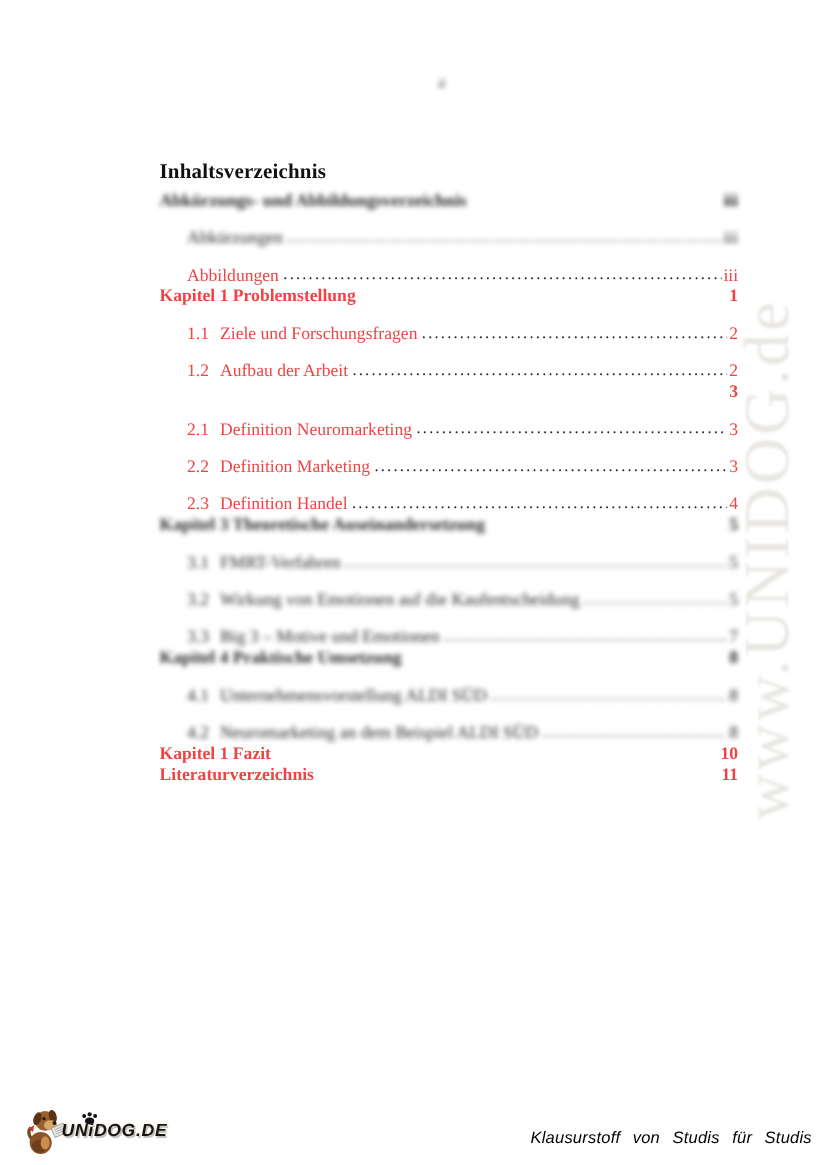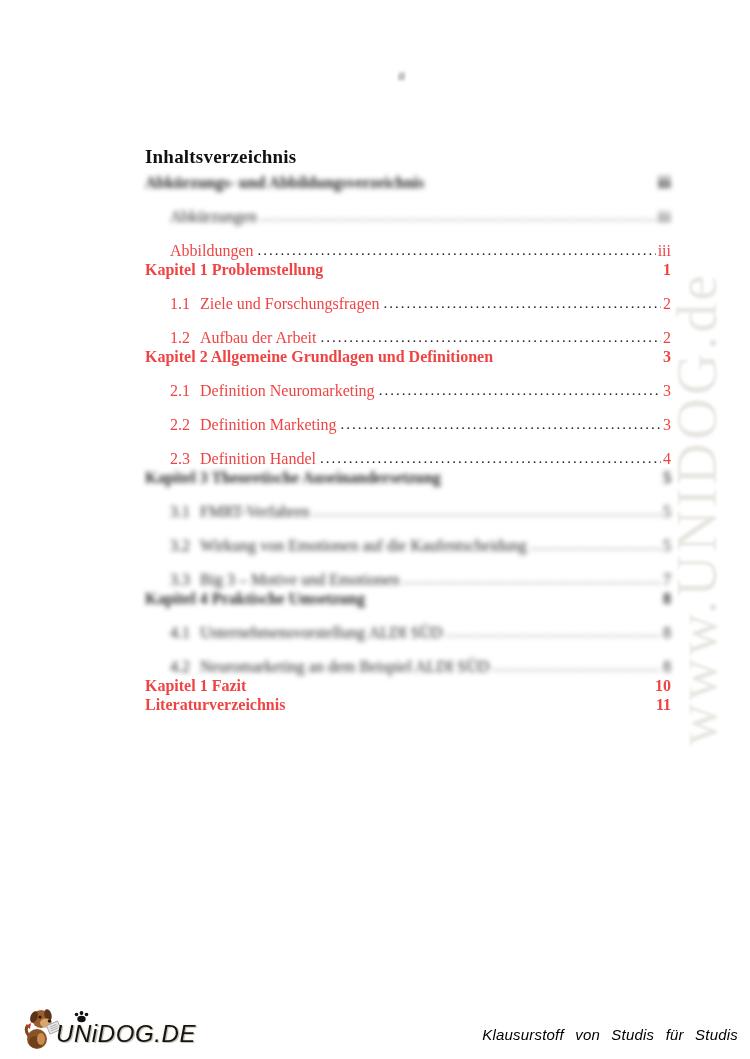--- a/index.html
+++ b/index.html
@@ -47,22 +47,22 @@
     letter-spacing:2px; font-size:15px; color:#222;
   }
   .page-num { flex:none; }
 
   
   .logo { position:absolute; left:24px; top:1004px; width:200px; height:52px; }
   .dog-icon { position:absolute; left:0; top:2px; }
   .paw-icon { position:absolute; left:50px; top:6px; }
   .logo-text {
     position:absolute; left:32px; top:16px;
-    font-family:"Liberation Sans", sans-serif; font-weight:normal; font-style:italic;
-    font-size:24px; letter-spacing:0.6px; color:#141414;
+    font-family:"Liberation Sans", sans-serif; font-weight:bold; font-style:italic;
+    font-size:16px; letter-spacing:0.6px; color:#141414;
     text-shadow:1.3px 1.3px 0 rgba(140,140,140,0.5), 0 0 3px rgba(235,190,80,0.35);
     white-space:nowrap;
   }
   .tagline {
     position:absolute; right:12px; top:1026px;
     font-family:"Liberation Sans", sans-serif; font-style:italic;
     font-size:15px; color:#000000; word-spacing:7px; letter-spacing:0.2px;
     filter:blur(0.3px); white-space:nowrap;
   }
 </style>
@@ -105,21 +105,20 @@
             <span class="dots"></span>
             <span class="page-num">2</span>
           </div>
           <div class="toc-row sub">
             <span class="num">1.2</span>
             <span class="label">Aufbau der Arbeit</span>
             <span class="dots"></span>
             <span class="page-num">2</span>
           </div>
           <div class="toc-row chapter">
-            <span class="label">Kapitel 2 Allgemeine Grundlagen und Definitionen</span>
             <span class="spacer"></span>
             <span class="page-num">3</span>
           </div>
           <div class="toc-row sub">
             <span class="num">2.1</span>
             <span class="label">Definition Neuromarketing</span>
             <span class="dots"></span>
             <span class="page-num">3</span>
           </div>
           <div class="toc-row sub">

